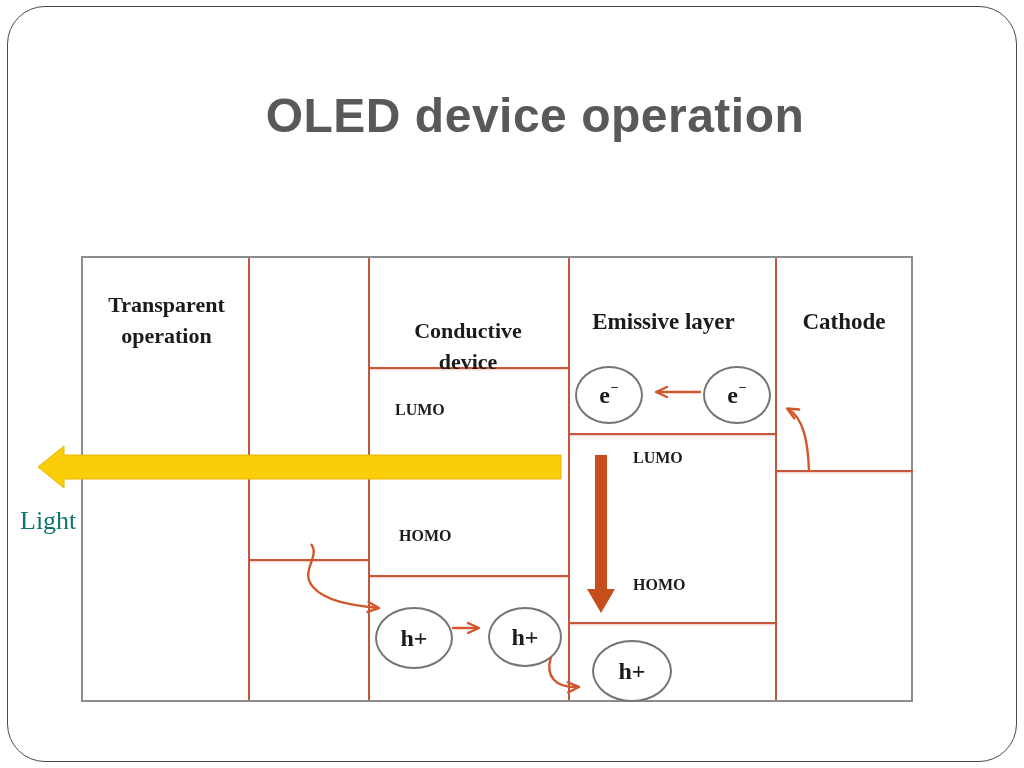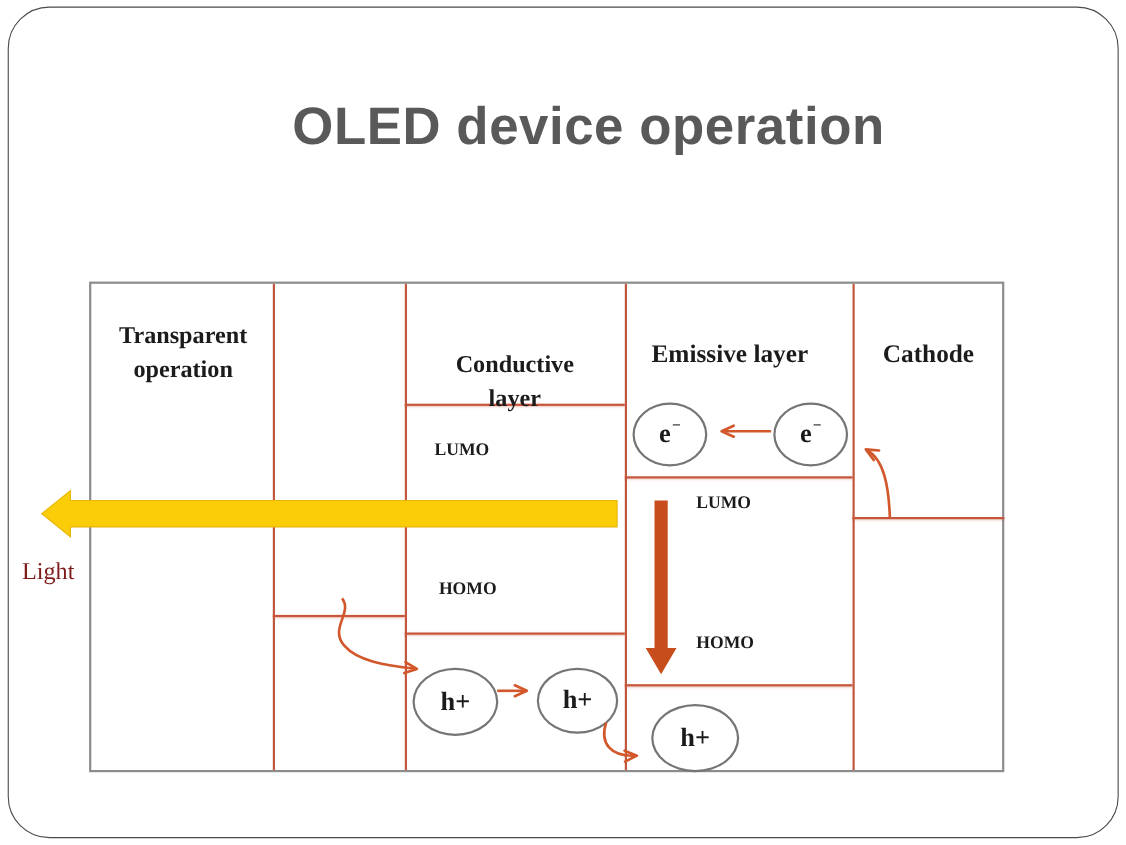--- a/index.html
+++ b/index.html
@@ -43,21 +43,21 @@
   .carrier{
     position:absolute;border:2px solid #757575;border-radius:50%;background:#fff;
     display:flex;align-items:center;justify-content:center;font-size:24px;
   }
   .e1{left:492px;top:108px;width:64px;height:54px;}
   .e2{left:620px;top:108px;width:64px;height:54px;}
   .h1{left:292px;top:349px;width:74px;height:58px;}
   .h2{left:405px;top:349px;width:70px;height:56px;}
   .h3{left:509px;top:382px;width:76px;height:58px;}
   .carrier sup{font-size:14px;line-height:0;margin-left:1px;position:relative;top:-7px;}
-  .light-label{position:absolute;left:20px;top:506px;font-size:22px;color:#7f1d1d;}
+  .light-label{position:absolute;left:20px;top:506px;font-size:26px;color:#0f766e;}
   .overlay{position:absolute;left:0;top:0;pointer-events:none;z-index:5;}
 </style>
 </head>
 <body>
 
 <div>
 
   <div class="slide-border"></div>
 
   <h1 class="title">OLED device operation</h1>
@@ -75,21 +75,21 @@
     <div class="hline emis-top-line"></div>
     <div class="hline emis-bottom-line"></div>
     <div class="hline cath-line"></div>
 
     <div class="layer-label l-substrate">
       <span>Transparent</span><br>
       <span>operation</span>
     </div>
     <div class="layer-label l-conductive">
       <span>Conductive</span><br>
-      <span>layer</span>
+      <span>device</span>
     </div>
     <div class="layer-label l-emissive">Emissive layer</div>
     <div class="layer-label l-cathode">Cathode</div>
 
     <div class="energy-label cond-lumo">LUMO</div>
     <div class="energy-label cond-homo">HOMO</div>
     <div class="energy-label emis-lumo">LUMO</div>
     <div class="energy-label emis-homo">HOMO</div>
 
     <div class="carrier e1">

